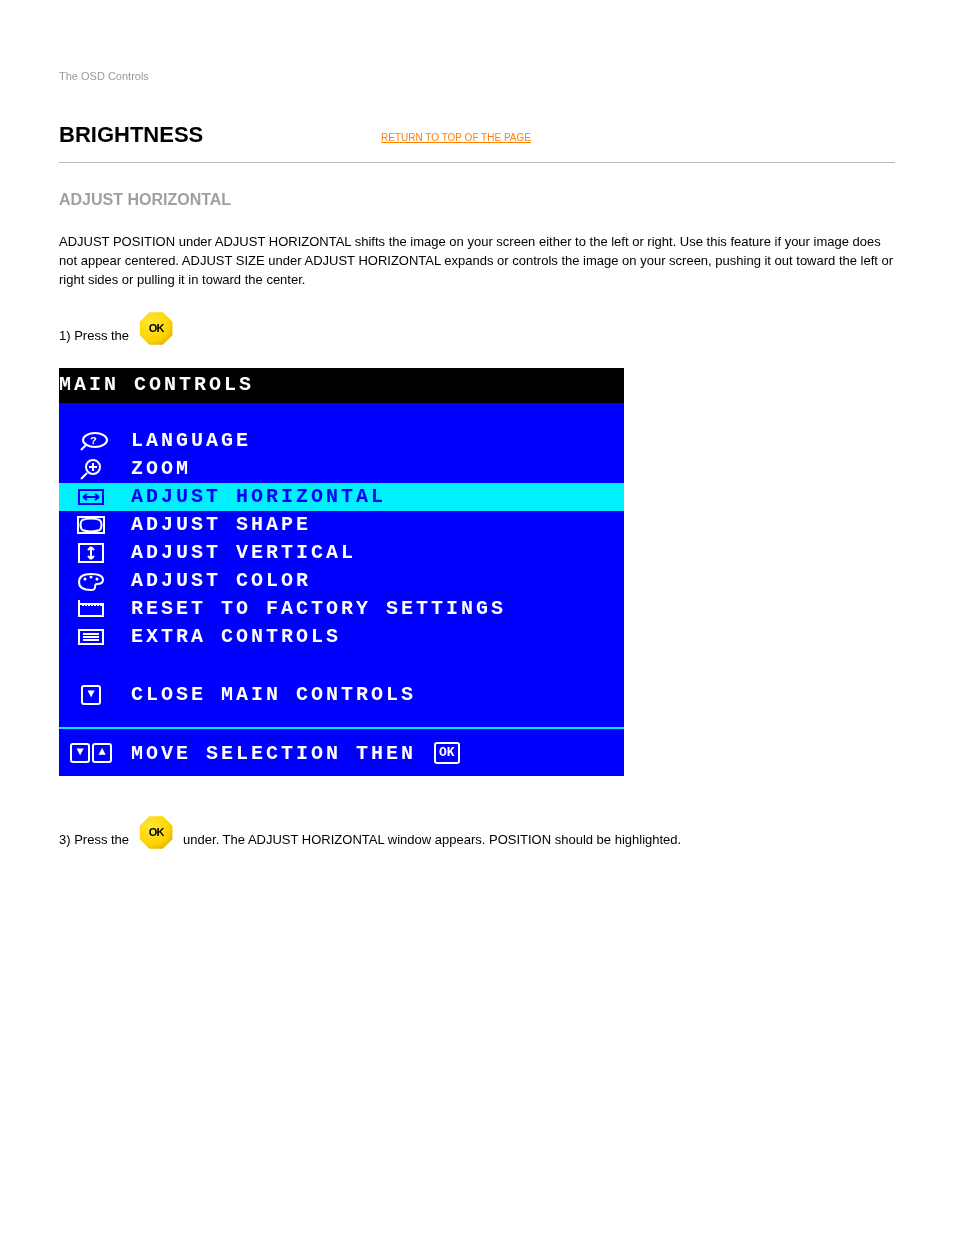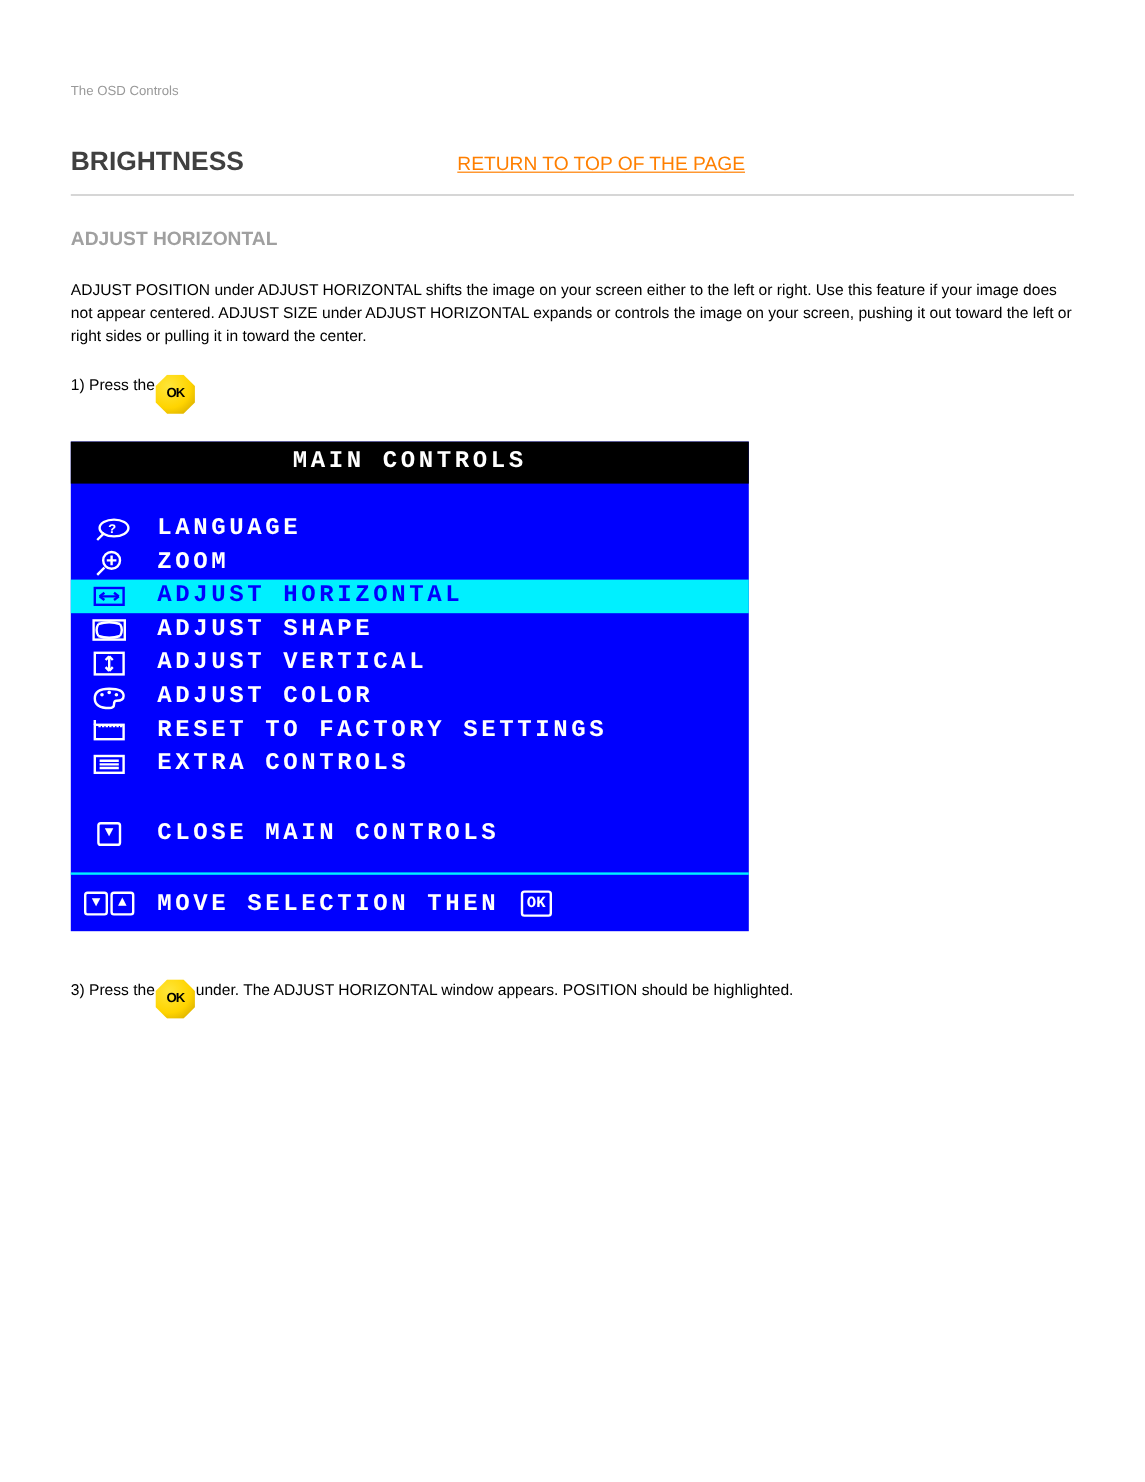--- a/index.html
+++ b/index.html
@@ -1,37 +1,37 @@
 <!DOCTYPE html>
 <html><head>
 <meta charset="utf-8">
 <style>
   html,body{margin:0;padding:0;background:#fff;font-family:Arial,Helvetica,sans-serif;color:#000}
   .page{width:852px;margin:0 auto;position:relative;min-height:1235px;box-sizing:border-box;padding:0 8px 40px}
   .eyebrow{color:#999;font-size:11px;padding-top:70px;padding-left:0}
   .page-title-line{padding-top:40px}
-  .page-title{color:#404040;font-size:22px;font-weight:bold}
-  .section-link{color:#ff7f00;text-decoration:underline;font-size:16px;vertical-align:middle}
+  .page-title{color:#000000;font-size:22px;font-weight:bold}
+  .section-link{color:#ff7f00;text-decoration:underline;font-size:10px;vertical-align:middle}
   hr{border:none;border-top:1px solid #bbb;margin:14px 0 28px}
   .h2{color:#a0a0a0;font-size:16px;font-weight:bold;margin-bottom:24px}
   .body{color:#000;font-size:13px;line-height:1.45}
-  .step{display:flex;align-items:flex-start;margin:22px 0}
+  .step{display:flex;align-items:flex-end;gap:10px;margin:22px 0}
   .stepnum{white-space:nowrap}
 
   
   .ok-btn,.minus-btn{width:34px;height:34px;display:inline-flex;align-items:center;justify-content:center;font-weight:bold;font-family:Arial;color:#000;
     background:radial-gradient(circle at 35% 30%,#ffe63a 0%,#ffd400 55%,#c69b00 100%);
     clip-path:polygon(30% 2%,70% 2%,98% 30%,98% 70%,70% 98%,30% 98%,2% 70%,2% 30%);
     box-shadow:0 2px 3px rgba(0,0,0,.4)}
   .ok-btn{font-size:11px;letter-spacing:-1px}
   .minus-btn{font-size:22px;line-height:0}
 
   
   .osd{width:565px;background:#0000fe;font-family:"Courier New",monospace;font-weight:bold;color:#fff;letter-spacing:3px;font-size:20px;margin-top:18px}
-  .osd-title{background:#000;color:#fff;text-align:center;padding:2px 0 4px}
+  .osd-title{background:#000;color:#fff;text-align:left;padding:2px 0 4px}
   .osd-list{padding:24px 0 0}
   .osd-row{display:flex;align-items:center;height:28px;padding:0 12px 0 10px;gap:18px}
   .osd-row.sel{background:#00f0ff;color:#0000fe}
   .osd-ico{width:44px;display:flex;justify-content:center;align-items:center;flex:0 0 44px}
   .osd-ico svg{display:block}
   .osd-gap{height:30px}
   .osd-footer{border-top:2px solid #00f0ff;padding:10px 10px 8px;display:flex;align-items:center;gap:18px}
   .kbd-ok{border:2px solid #fff;border-radius:3px;padding:0 3px;font-size:13px;letter-spacing:0;display:inline-flex;align-items:center}
   .arrow-box{border:2px solid #fff;border-radius:3px;width:16px;height:16px;display:inline-flex;align-items:center;justify-content:center;font-size:12px;letter-spacing:0}
 

